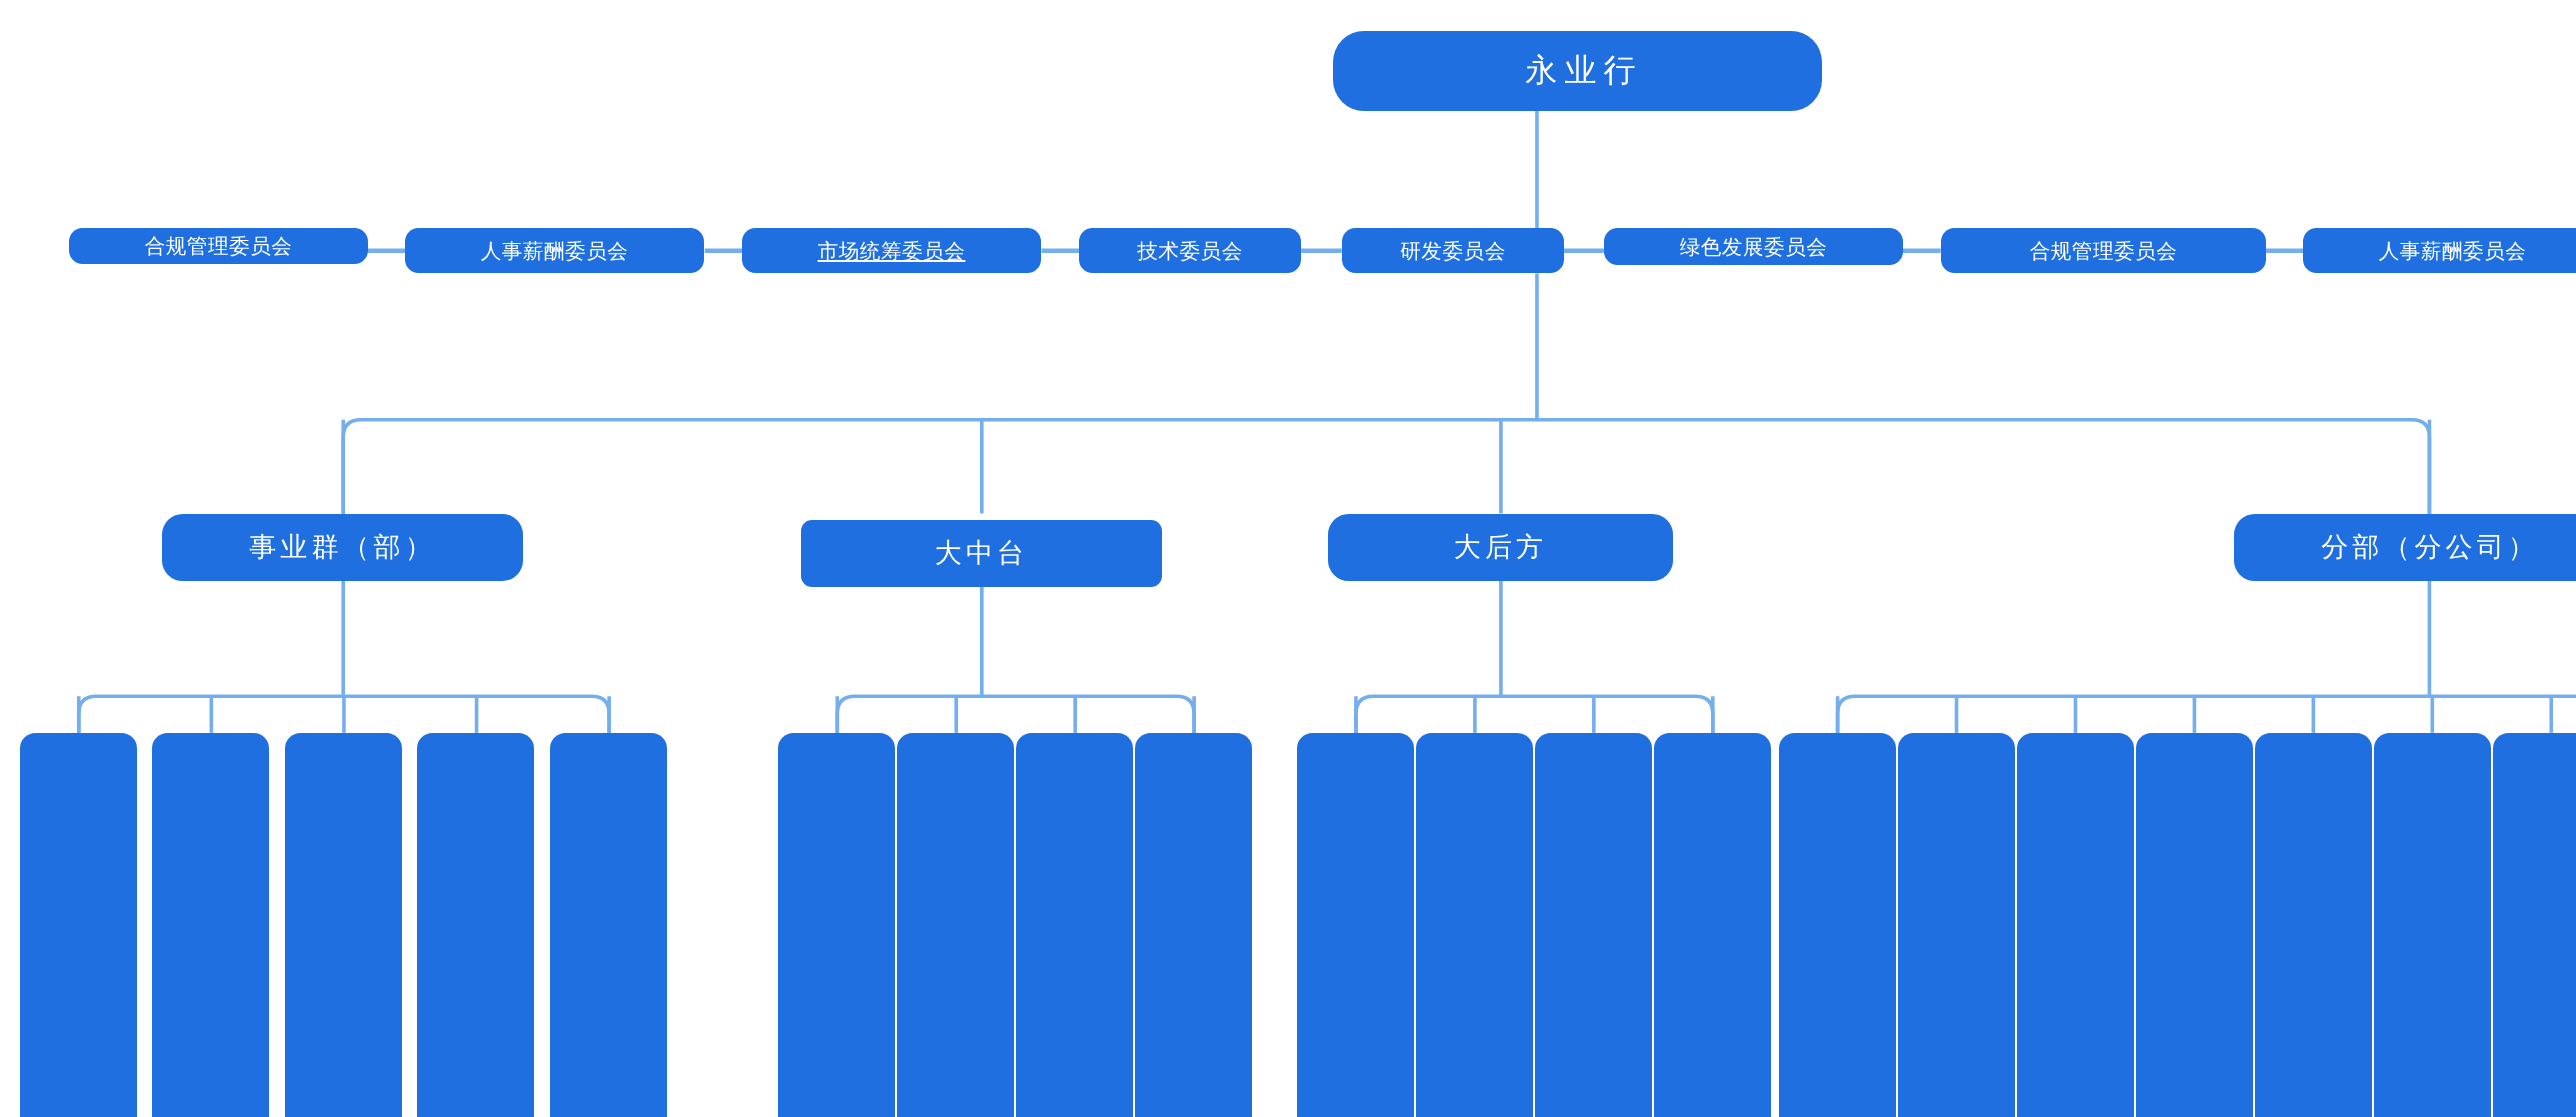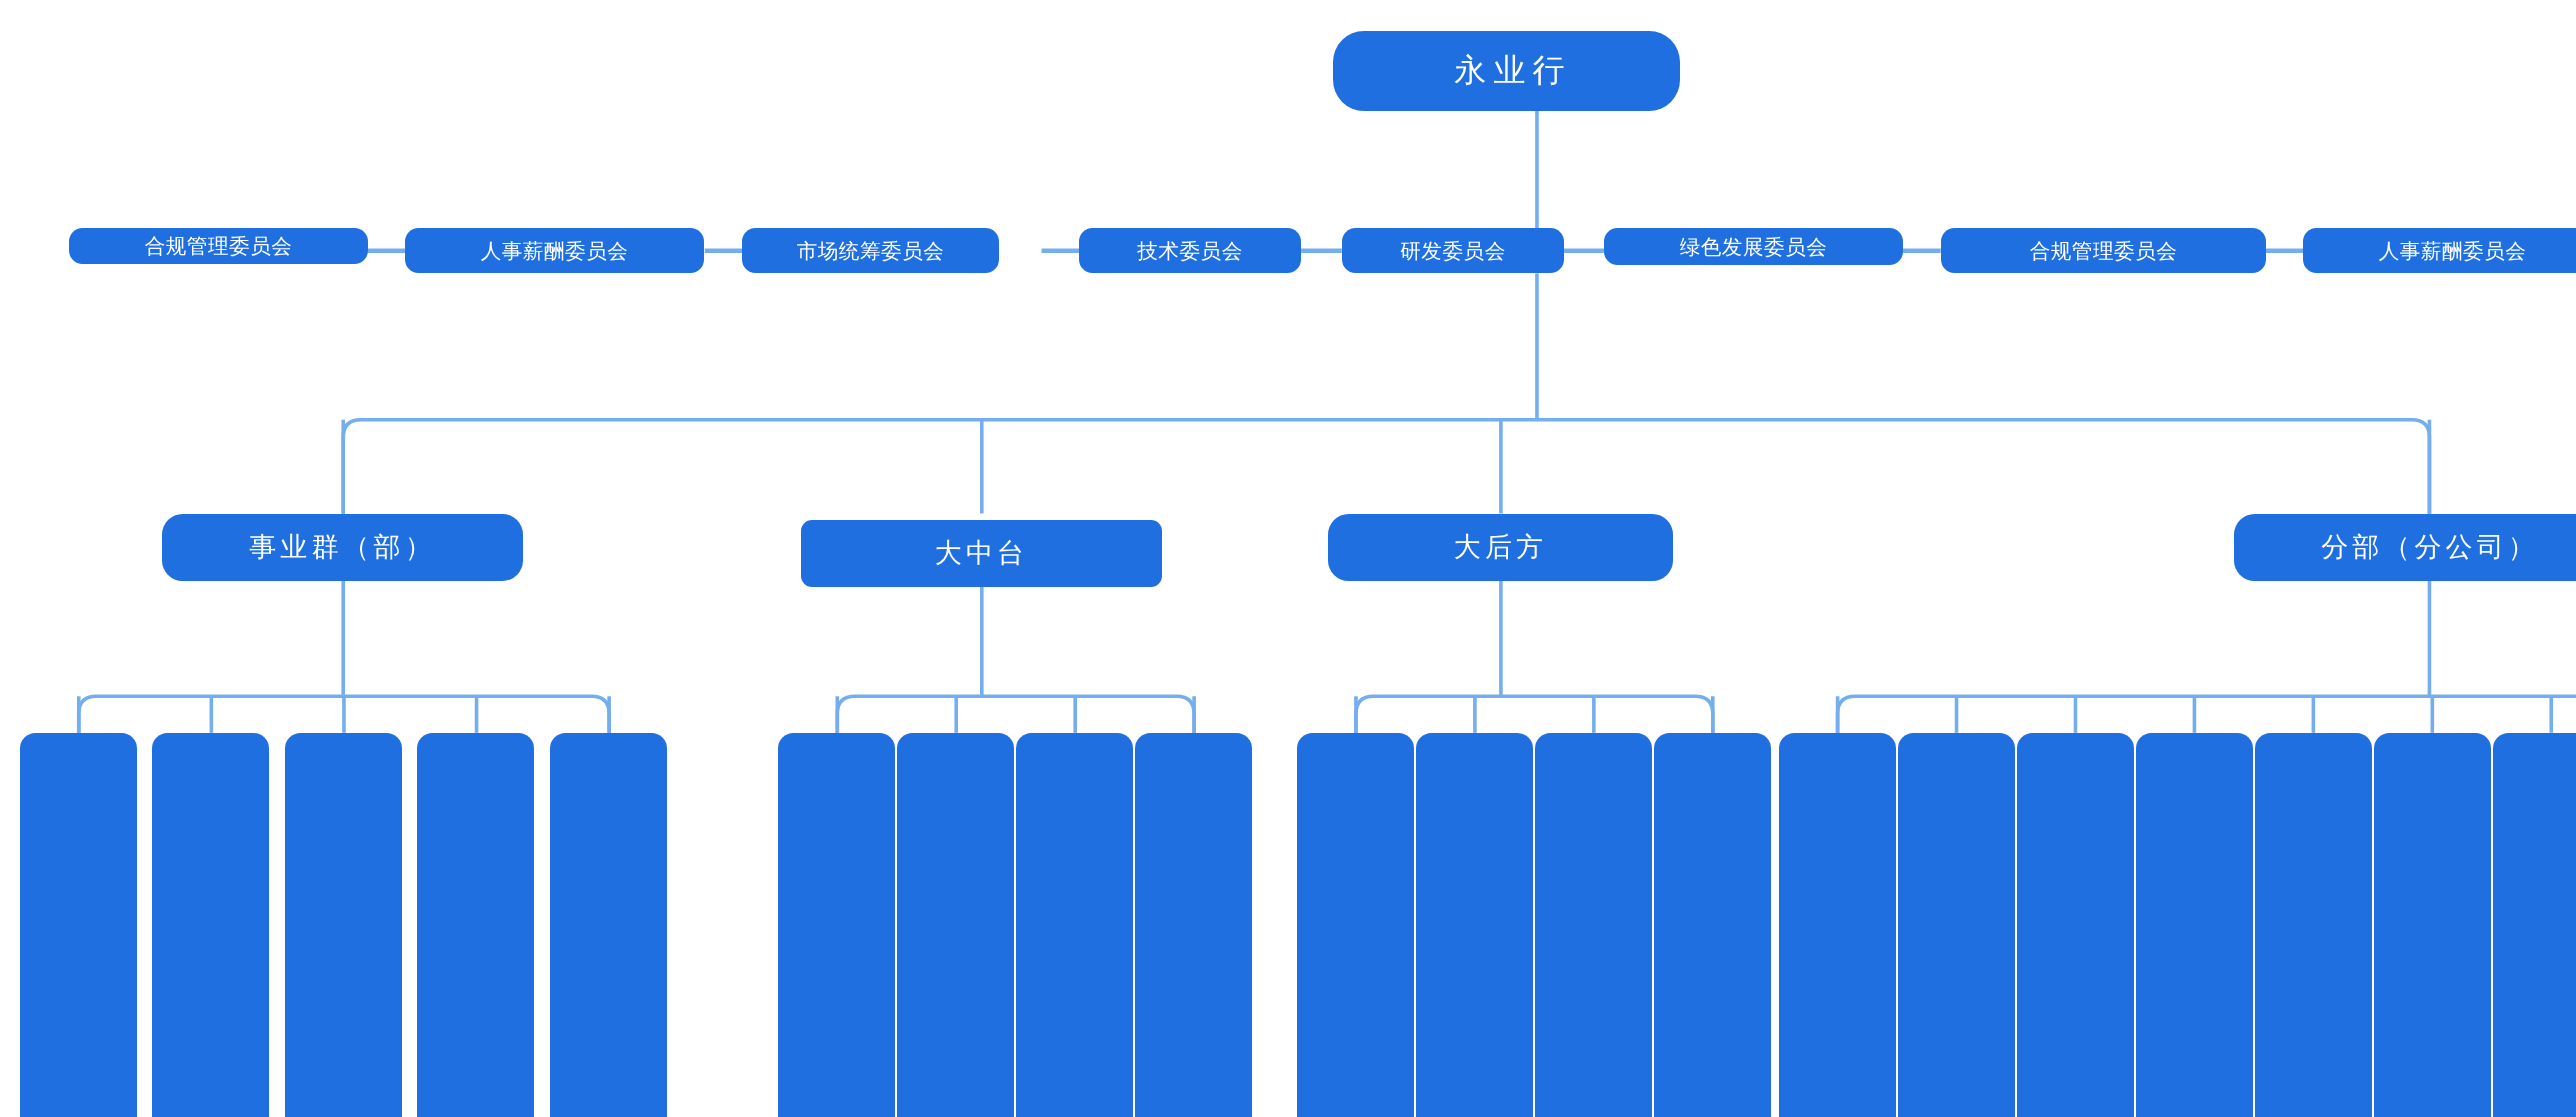--- a/index.html
+++ b/index.html
@@ -72,24 +72,24 @@
       <line x1="5645.450892857143" y1="1352" x2="5645.450892857143" y2="1423" stroke="#74AEEF" stroke-width="7" stroke-linecap="butt"></line>
       <line x1="5876.418367346939" y1="1352" x2="5876.418367346939" y2="1423" stroke="#74AEEF" stroke-width="7" stroke-linecap="butt"></line>
       <line x1="6107.3858418367345" y1="1352" x2="6107.3858418367345" y2="1423" stroke="#74AEEF" stroke-width="7" stroke-linecap="butt"></line>
       <line x1="6338.353316326531" y1="1352" x2="6338.353316326531" y2="1423" stroke="#74AEEF" stroke-width="7" stroke-linecap="butt"></line>
       <line x1="6569.320790816327" y1="1352" x2="6569.320790816327" y2="1423" stroke="#74AEEF" stroke-width="7" stroke-linecap="butt"></line>
       <line x1="6800.288265306122" y1="1352" x2="6800.288265306122" y2="1423" stroke="#74AEEF" stroke-width="7" stroke-linecap="butt"></line>
       <line x1="7031.255739795918" y1="1352" x2="7031.255739795918" y2="1423" stroke="#74AEEF" stroke-width="7" stroke-linecap="butt"></line>
       <line x1="7262.223214285715" y1="1352" x2="7262.223214285715" y2="1423" stroke="#74AEEF" stroke-width="7" stroke-linecap="butt"></line>
     </svg>
   <div id="nodes">
-      <div class="node root" style="left: 1333px; top: 31px; width: 347px; height: 80px; padding-left: 13px;">永业行</div>
+      <div class="node root" style="left: 1333px; top: 31px; width: 489px; height: 80px; padding-left: 13px;">永业行</div>
       <div class="node committee" style="left: 69px; top: 228px; width: 299px; height: 36px;">合规管理委员会</div>
       <div class="node committee" style="left: 405px; top: 228px; width: 299px; height: 45px;">人事薪酬委员会</div>
-      <div class="node committee" style="left: 742px; top: 228px; width: 257px; height: 45px;">市场统筹委员会</div>
+      <div class="node committee" style="left: 742px; top: 228px; width: 299px; height: 45px; text-decoration: underline;">市场统筹委员会</div>
       <div class="node committee" style="left: 1079px; top: 228px; width: 222px; height: 45px;">技术委员会</div>
       <div class="node committee" style="left: 1342px; top: 228px; width: 222px; height: 45px;">研发委员会</div>
       <div class="node committee" style="left: 1604px; top: 228px; width: 299px; height: 37px;">绿色发展委员会</div>
       <div class="node committee" style="left: 1941px; top: 228px; width: 325px; height: 45px;">合规管理委员会</div>
       <div class="node committee" style="left: 2303px; top: 228px; width: 299px; height: 45px;">人事薪酬委员会</div>
       <div class="node group" style="left: 162px; top: 514px; width: 361px; height: 67px;">事业群（部）</div>
       <div class="node leaf" style="left: 19.5px; top: 733px; width: 117px; height: 1319px;">
         <div class="vwrap"></div>
       </div>
       <div class="node leaf" style="left: 152px; top: 733px; width: 117px; height: 1319px;">

